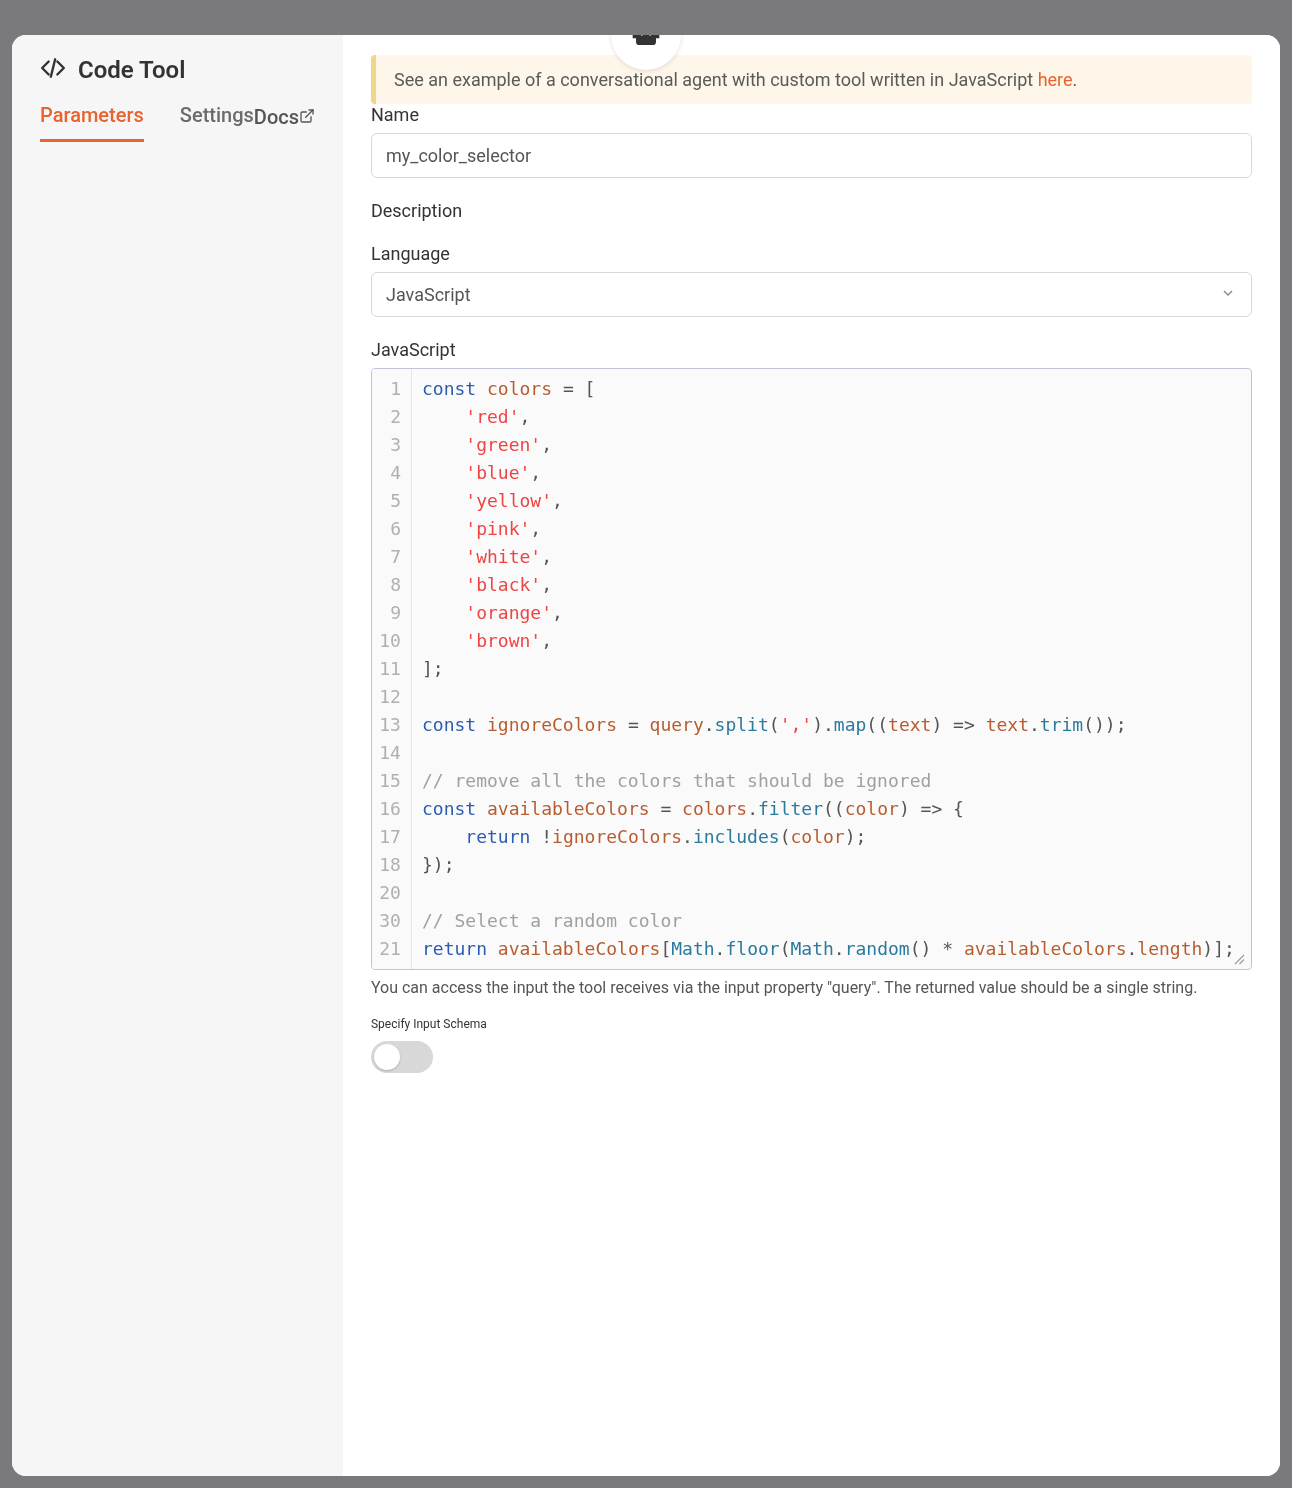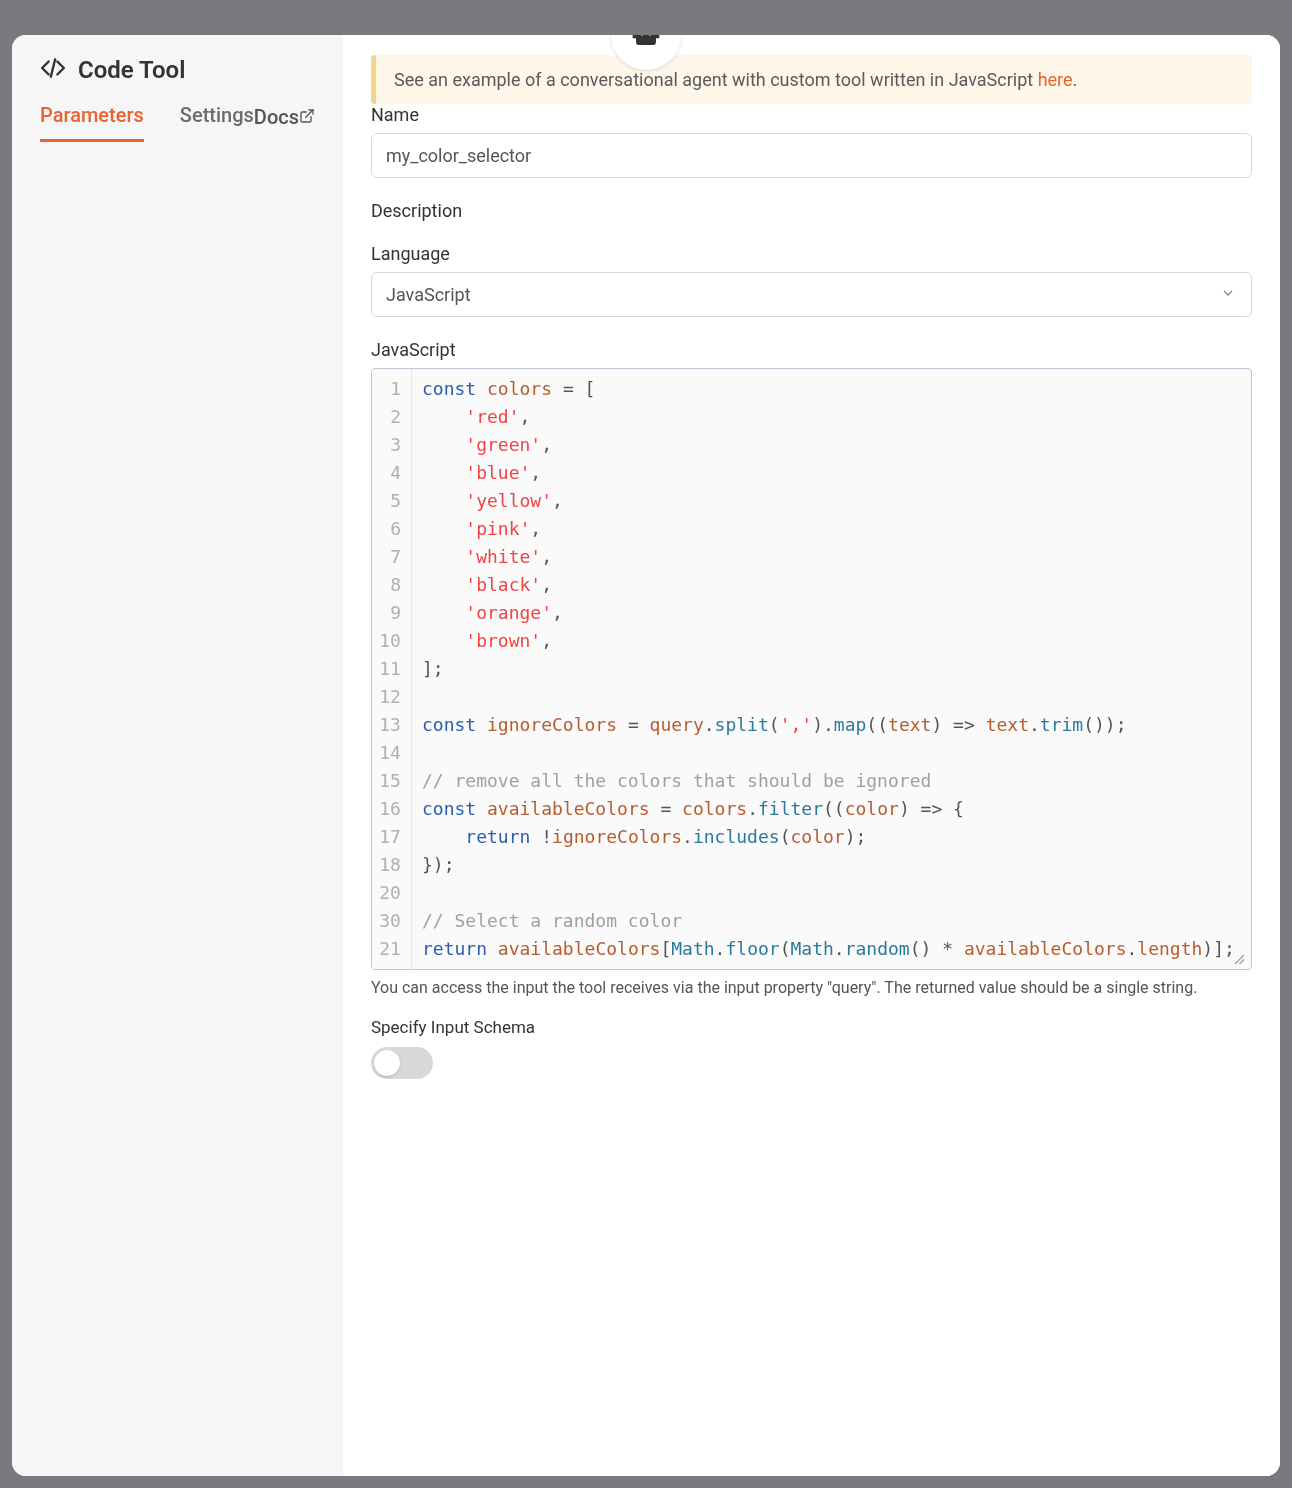--- a/index.html
+++ b/index.html
@@ -167,21 +167,21 @@
   width: 18px;
   height: 18px;
   color: #999;
 }
 .helper-text {
   font-size: 16px;
   color: #555;
   margin-top: 8px;
 }
 .schema-label {
-  font-size: 17px;
+  font-size: 12px;
   color: #333;
   margin-top: 20px;
   margin-bottom: 10px;
 }
 .toggle {
   width: 62px;
   height: 32px;
   background: #d8d8d8;
   border-radius: 16px;
   position: relative;

